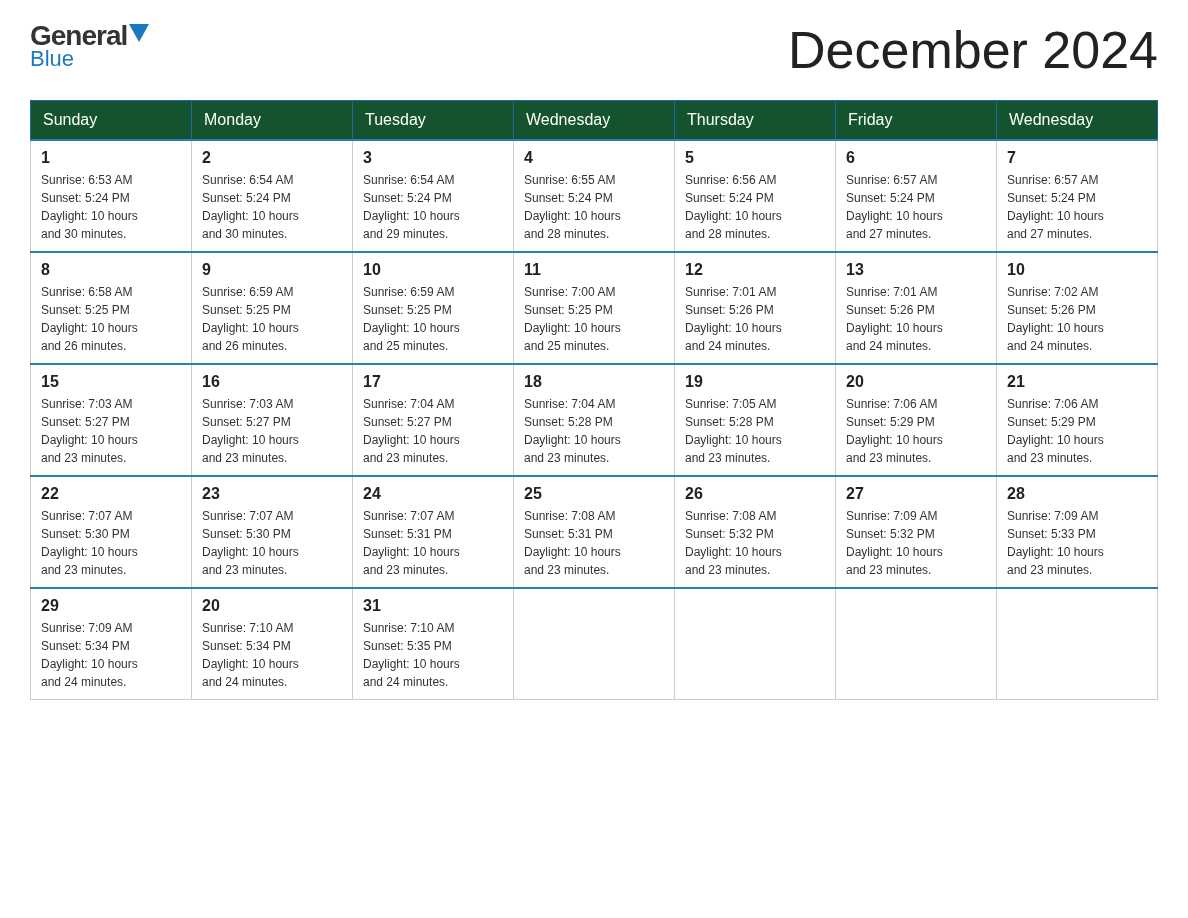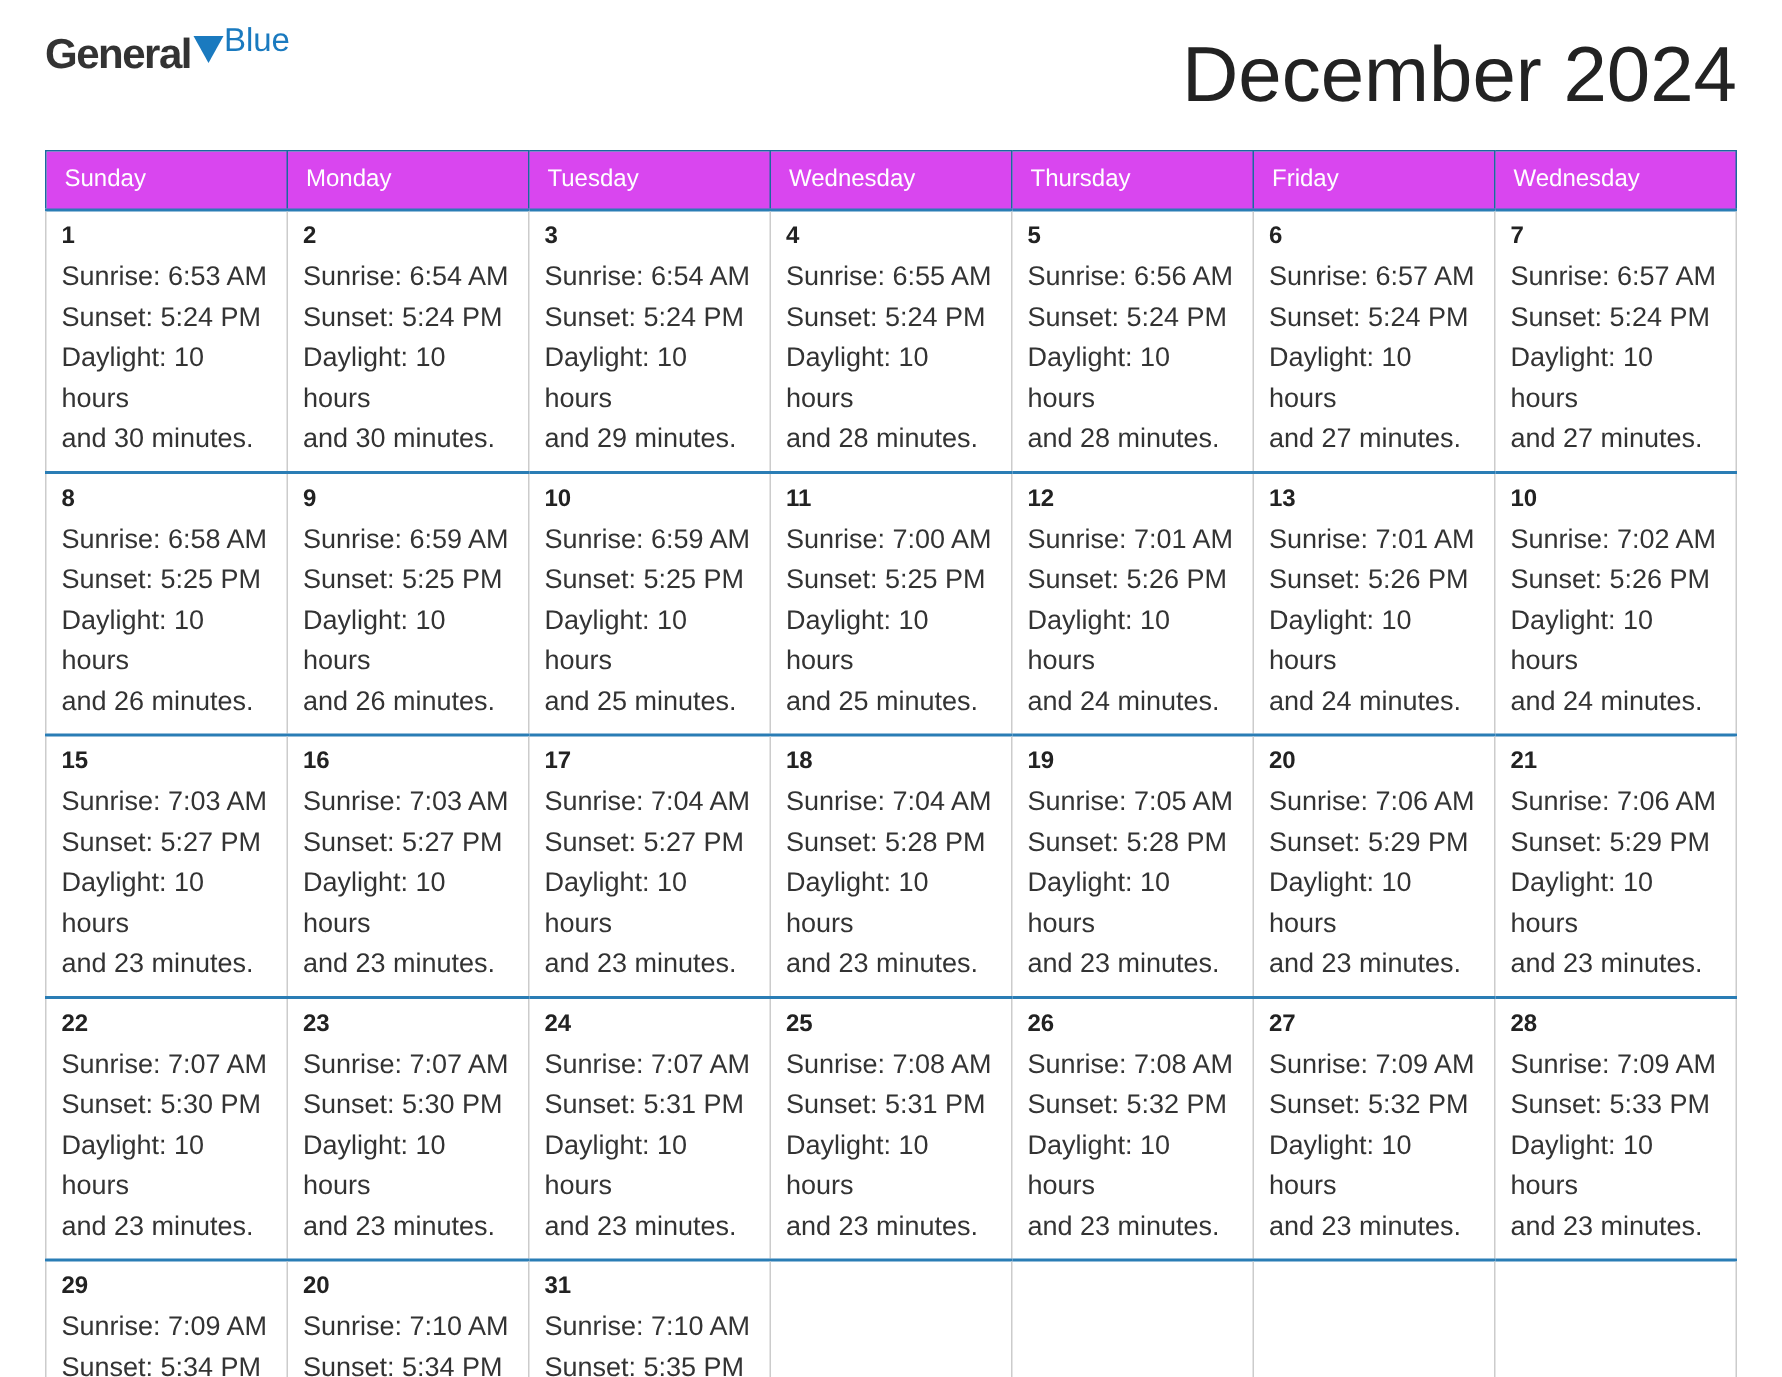--- a/index.html
+++ b/index.html
@@ -11,20 +11,21 @@
       min-height: 918px;
     }
     .header {
       display: flex;
       justify-content: space-between;
       align-items: flex-start;
       margin-bottom: 20px;
     }
     .logo {
       display: flex;
+      flex-direction: column;
       align-items: flex-start;
     }
     .logo-general {
       font-size: 28px;
       font-weight: bold;
       color: #333;
       letter-spacing: -1px;
     }
     .logo-blue {
       font-size: 22px;
@@ -56,21 +57,21 @@
       font-size: 22px;
       color: #555;
       margin-top: 4px;
     }
     .calendar {
       width: 100%;
       border-collapse: collapse;
       border: 1px solid #999;
     }
     .calendar th {
-      background-color: #d946ef;
+      background-color: #14532d;
       color: white;
       font-size: 16px;
       font-weight: normal;
       padding: 10px 12px;
       text-align: left;
       border: 1px solid #1a6a9e;
     }
     .calendar td {
       vertical-align: top;
       padding: 8px 10px;
@@ -82,21 +83,21 @@
       background: #fff;
     }
     .day-number {
       font-size: 16px;
       font-weight: bold;
       color: #222;
       margin-bottom: 4px;
       display: block;
     }
     .day-info {
-      font-size: 18px;
+      font-size: 12px;
       line-height: 1.5;
       color: #333;
     }
     .calendar tr td {
       border-top: 2px solid #2a7db5;
     }
     .calendar tbody tr:not(:first-child) td {
       border-top: 2px solid #2a7db5;
     }
     .empty-cell {

